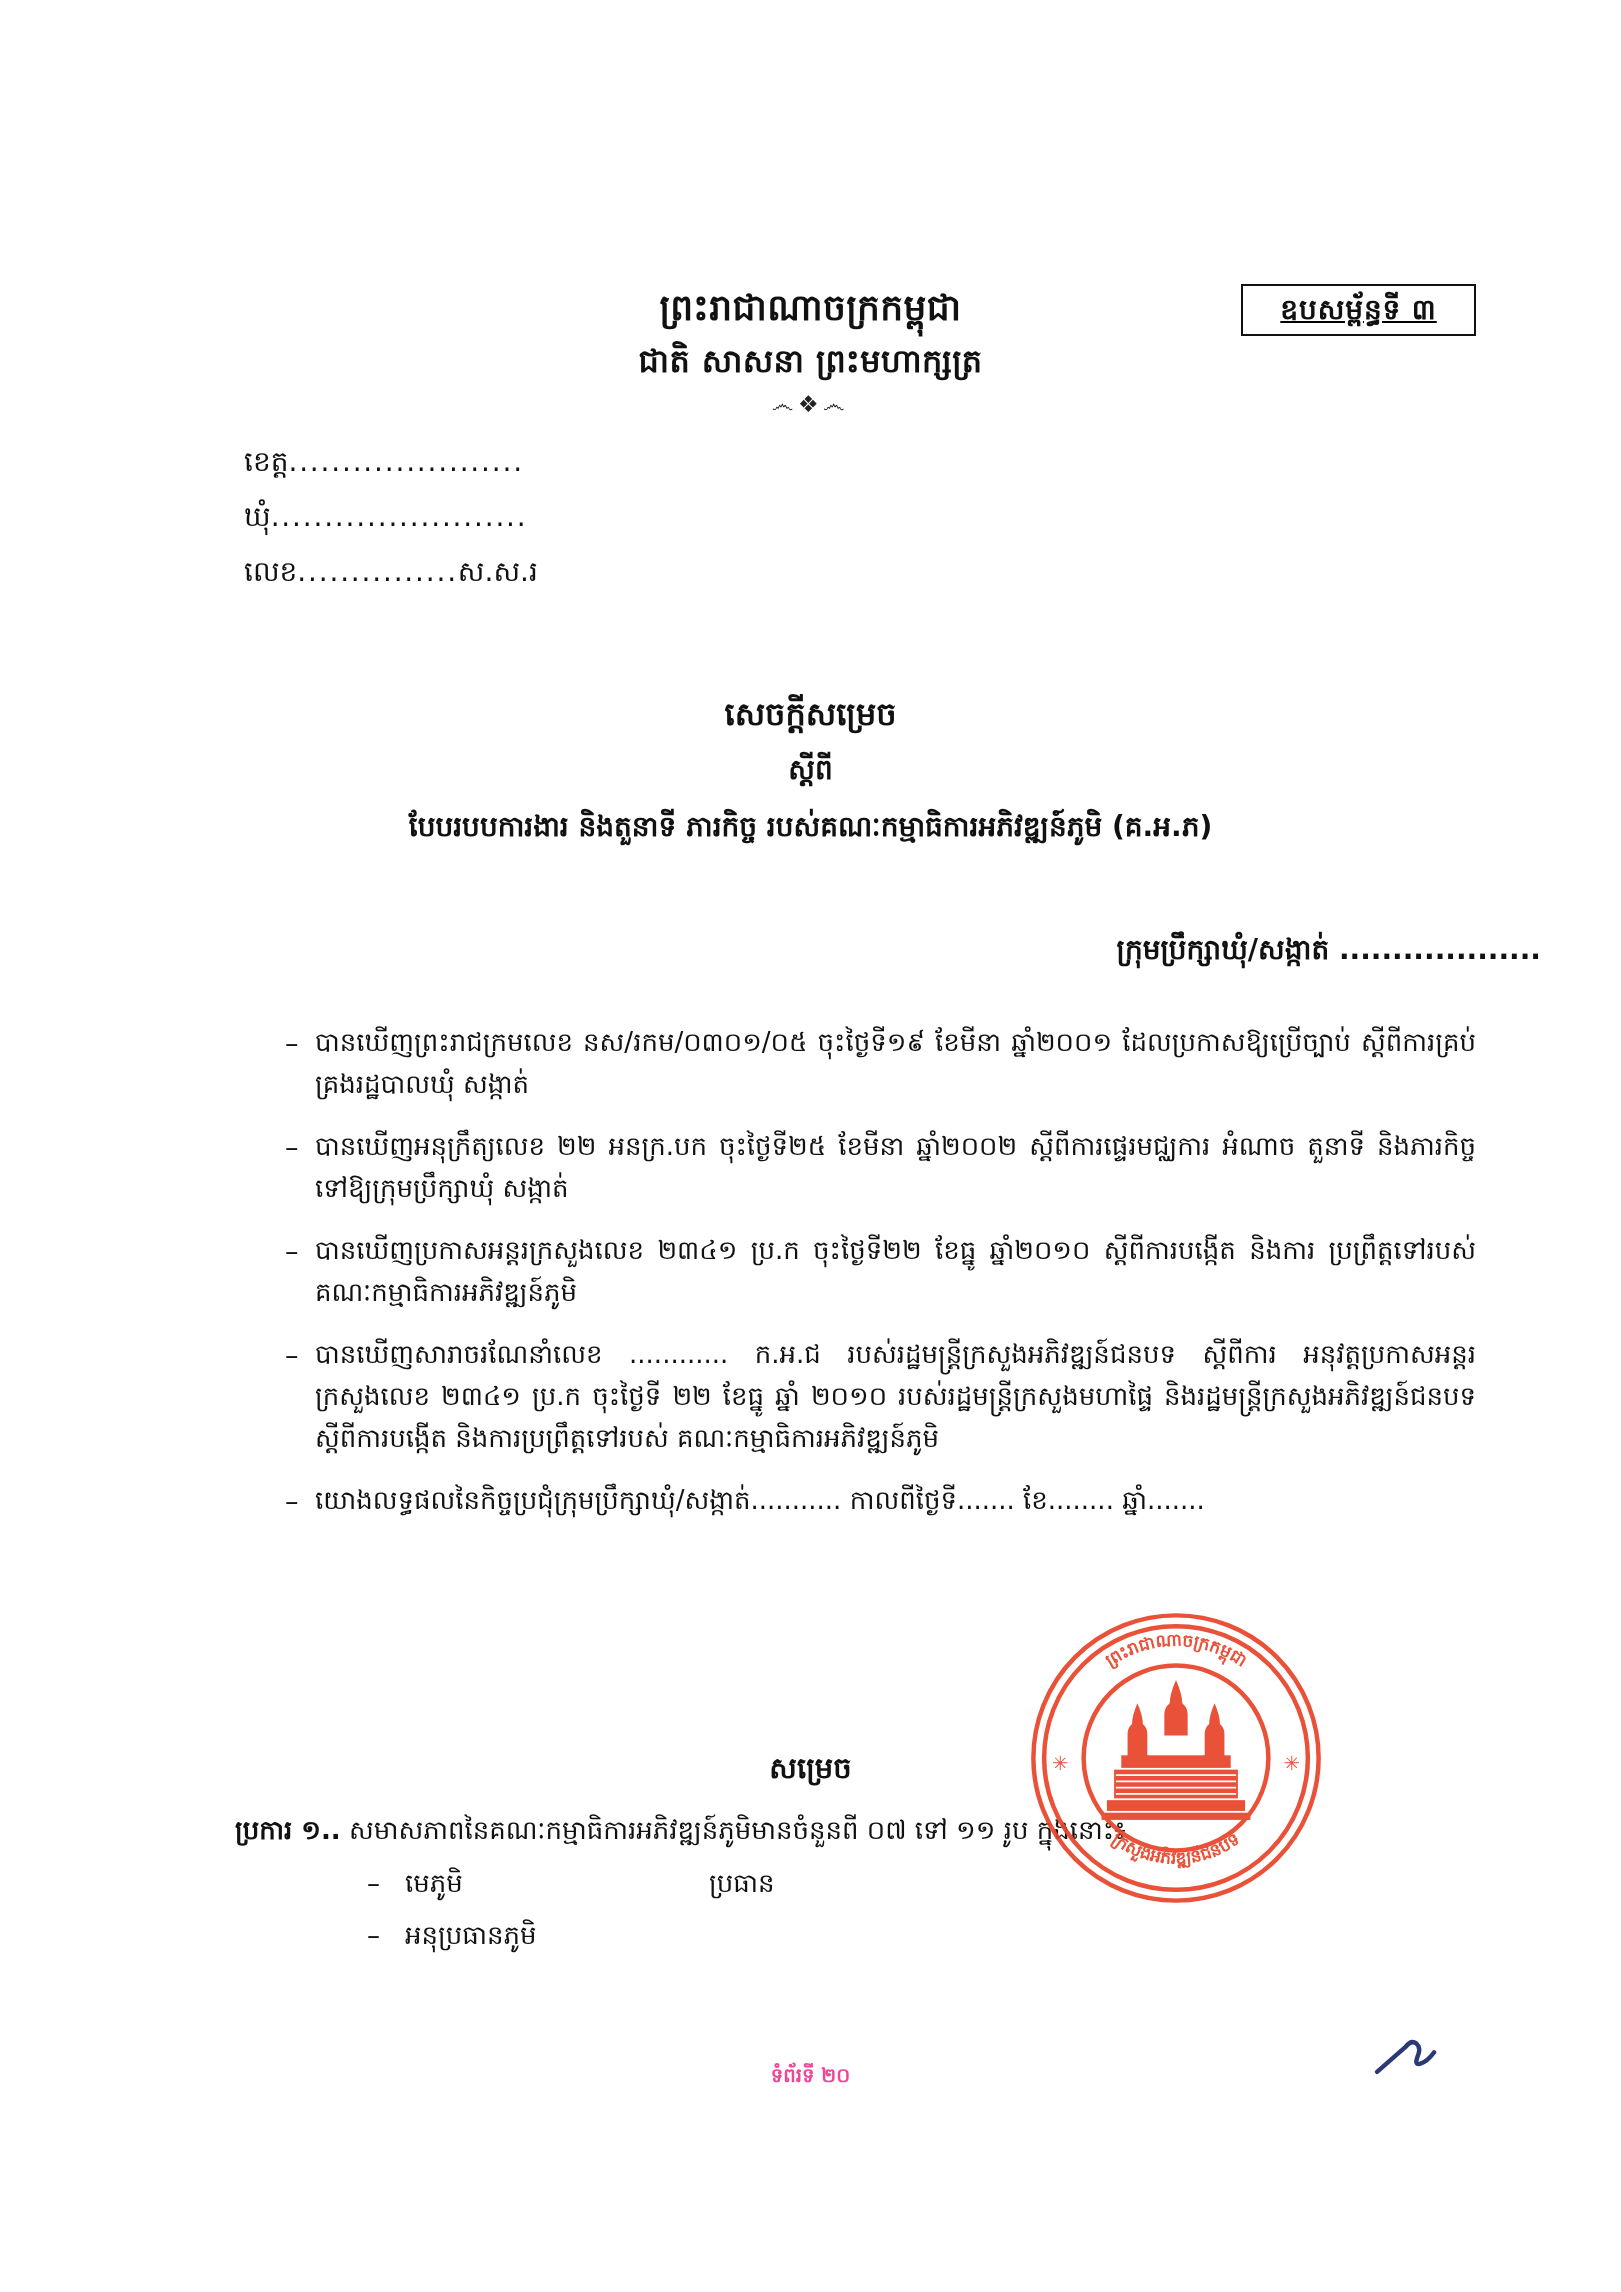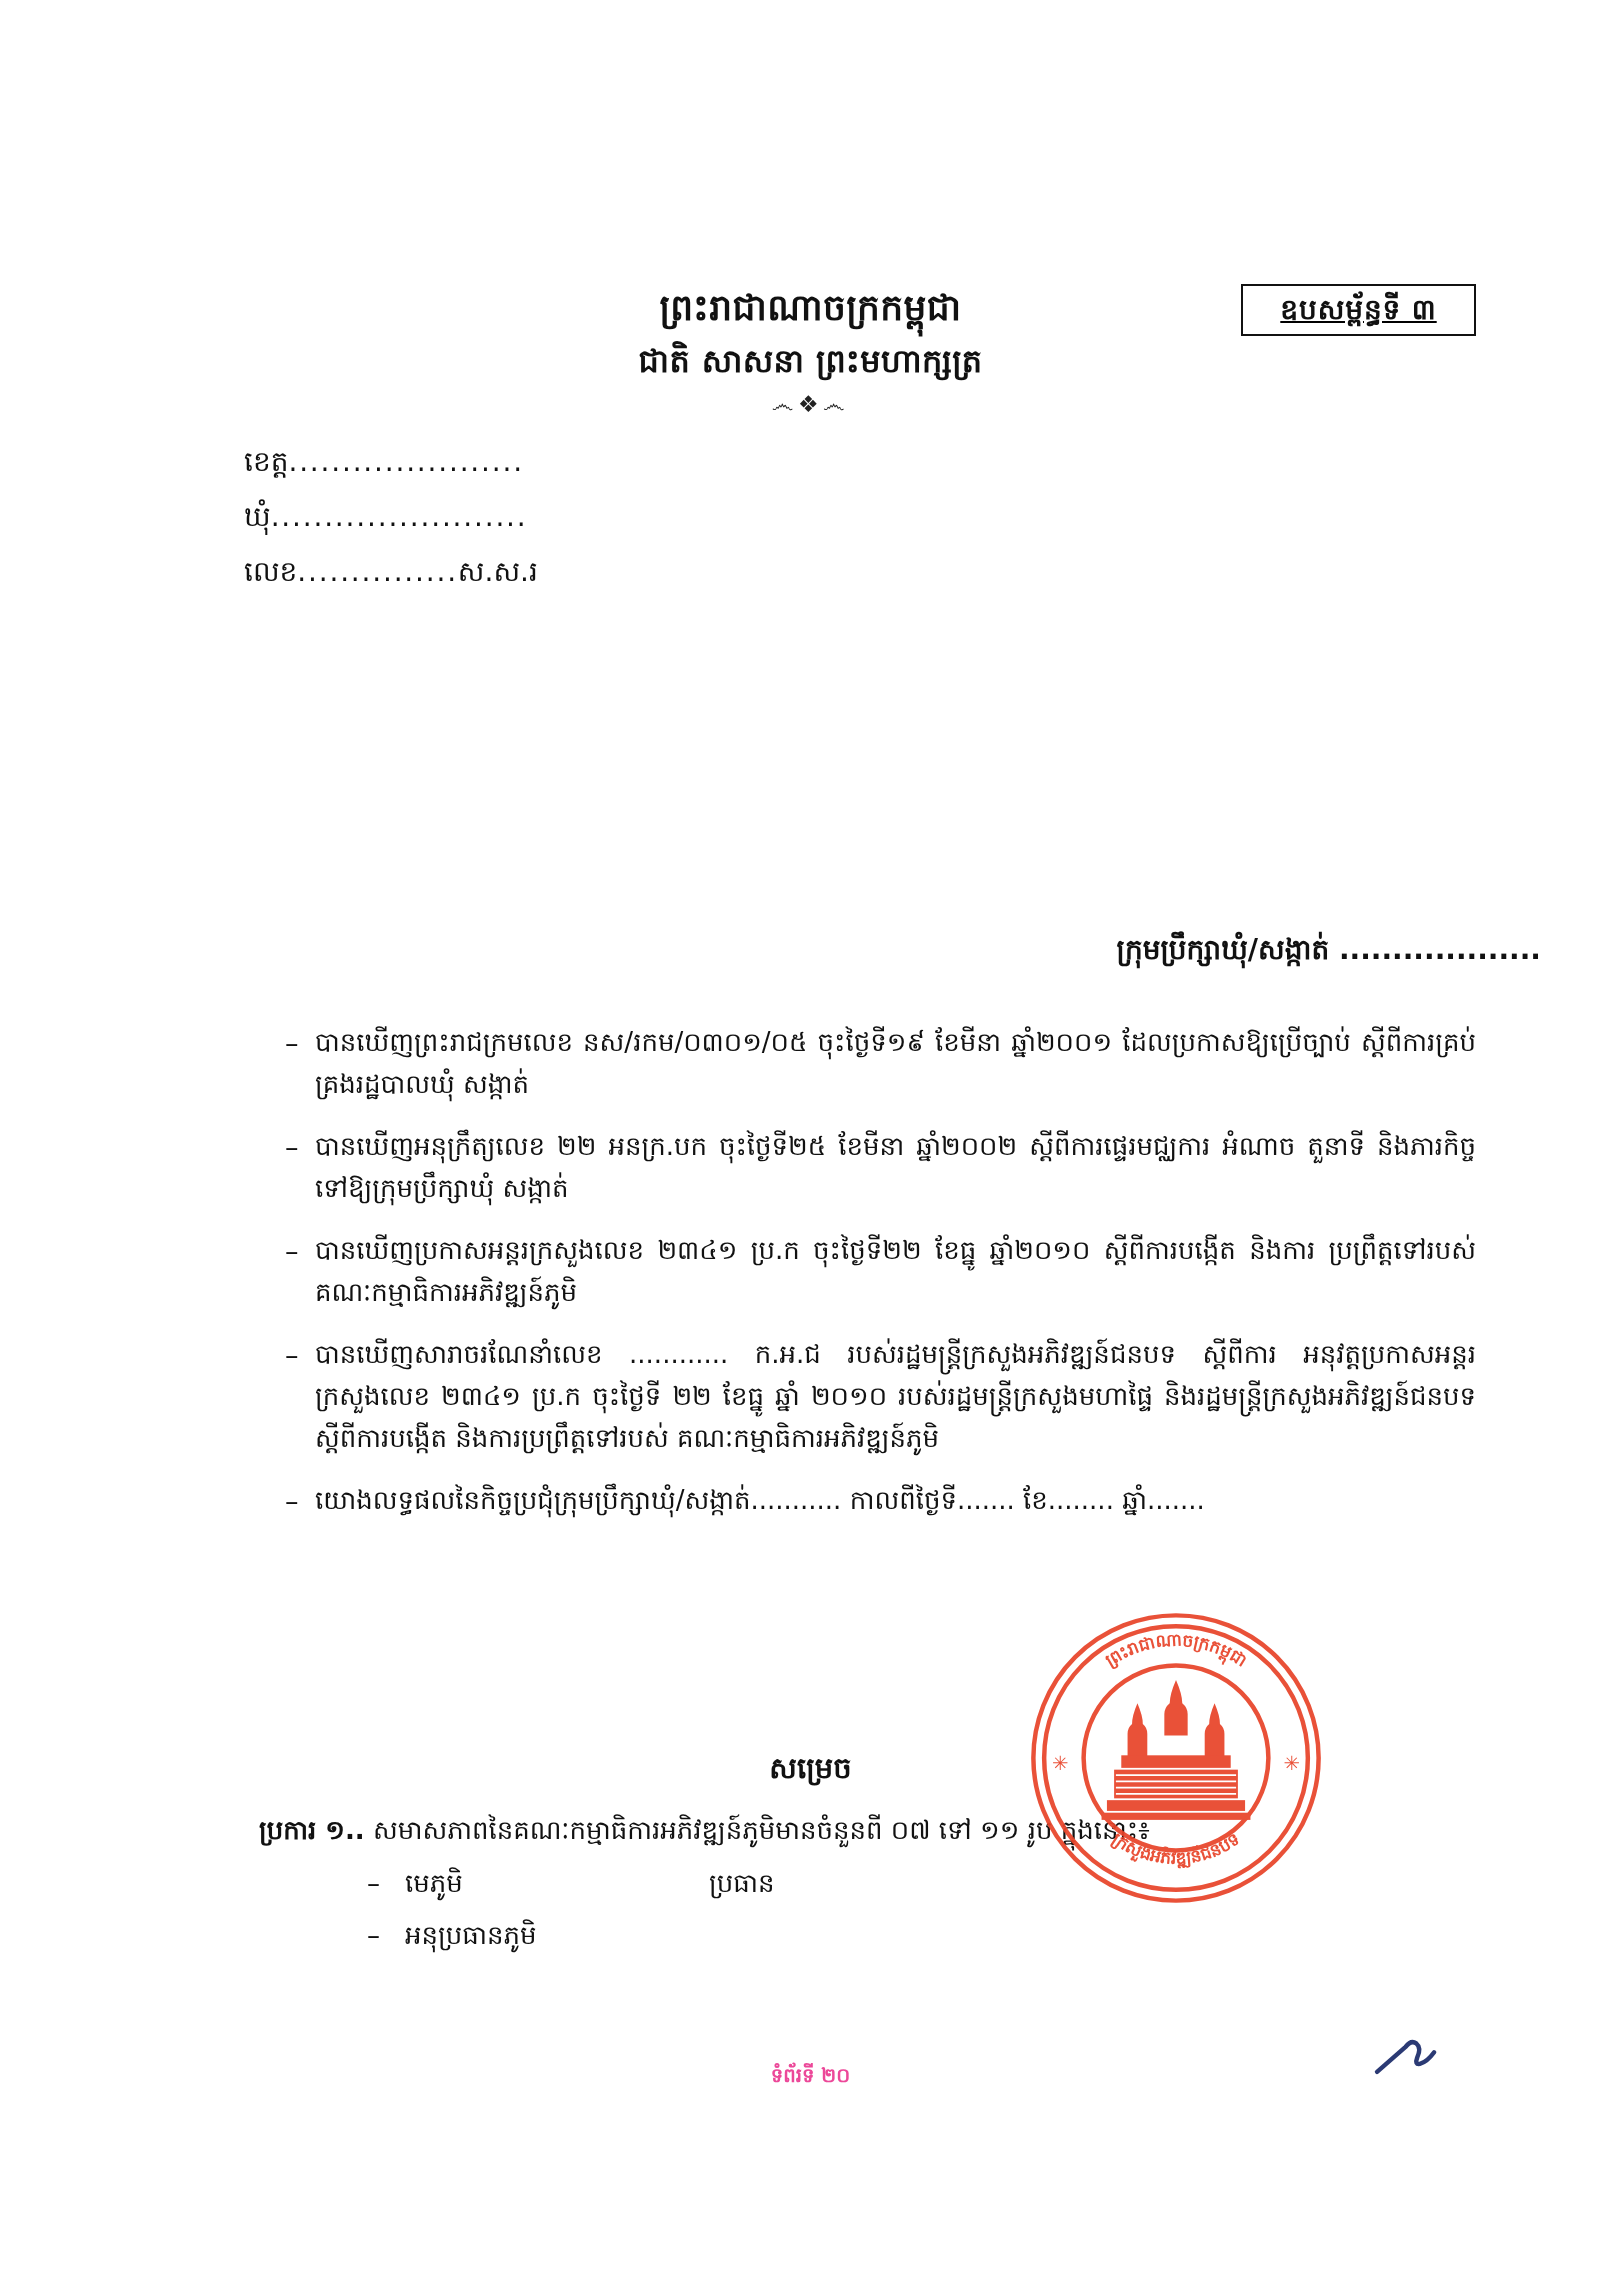--- a/index.html
+++ b/index.html
@@ -169,21 +169,20 @@
     position: absolute;
     left: 235px;
     top: 1811px;
     width: 1245px;
     font-size: 26px;
     line-height: 1.5;
     color: #111;
   }
   #article-1 .art-label {
     font-weight: 700;
-    margin-left: 24px;
   }
   #members {
     position: absolute;
     left: 367px;
     top: 1865px;
     width: 806px;
   }
   .member-row {
     display: flex;
     align-items: flex-start;
@@ -249,20 +248,25 @@
       <span class="fl">ខេត្ត</span><span class="dots">......................</span>
     </div>
     <div class="form-row khmer">
       <span class="fl">ឃុំ</span><span class="dots">........................</span>
     </div>
     <div class="form-row khmer">
       <span class="fl">លេខ</span><span class="dots">...............</span><span class="fl">ស.ស.រ</span>
     </div>
   </div>
 
+  <div id="title-block">
+    <div class="doc-title khmer">សេចក្តីសម្រេច</div>
+    <div class="doc-subject-label khmer">ស្តីពី</div>
+    <div class="doc-subject khmer">បែបរបបការងារ និងតួនាទី ភារកិច្ច របស់គណៈកម្មាធិការអភិវឌ្ឍន៍ភូមិ (គ.អ.ភ)</div>
+  </div>
 
   <div id="council-line" class="khmer">ក្រុមប្រឹក្សាឃុំ/សង្កាត់ ...................</div>
 
   <div id="whereas">
     <div class="wh-item">
       <div class="wh-dash khmer">–</div>
       <div class="wh-text khmer">បានឃើញព្រះរាជក្រមលេខ  នស/រកម/០៣០១/០៥  ចុះថ្ងៃទី១៩  ខែមីនា  ឆ្នាំ២០០១  ដែលប្រកាសឱ្យប្រើច្បាប់ ស្តីពីការគ្រប់គ្រងរដ្ឋបាលឃុំ សង្កាត់</div>
     </div>
     <div class="wh-item">
       <div class="wh-dash khmer">–</div>

